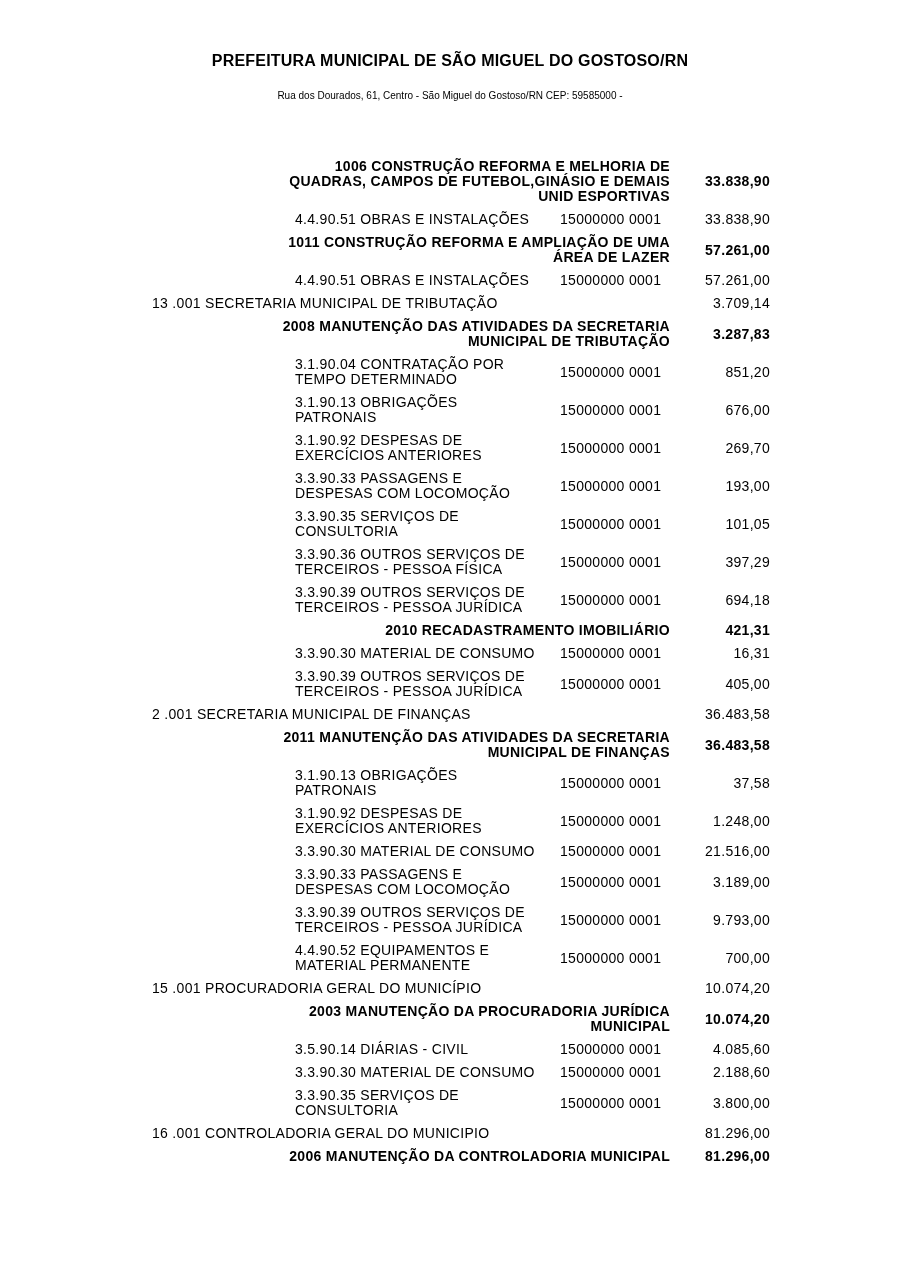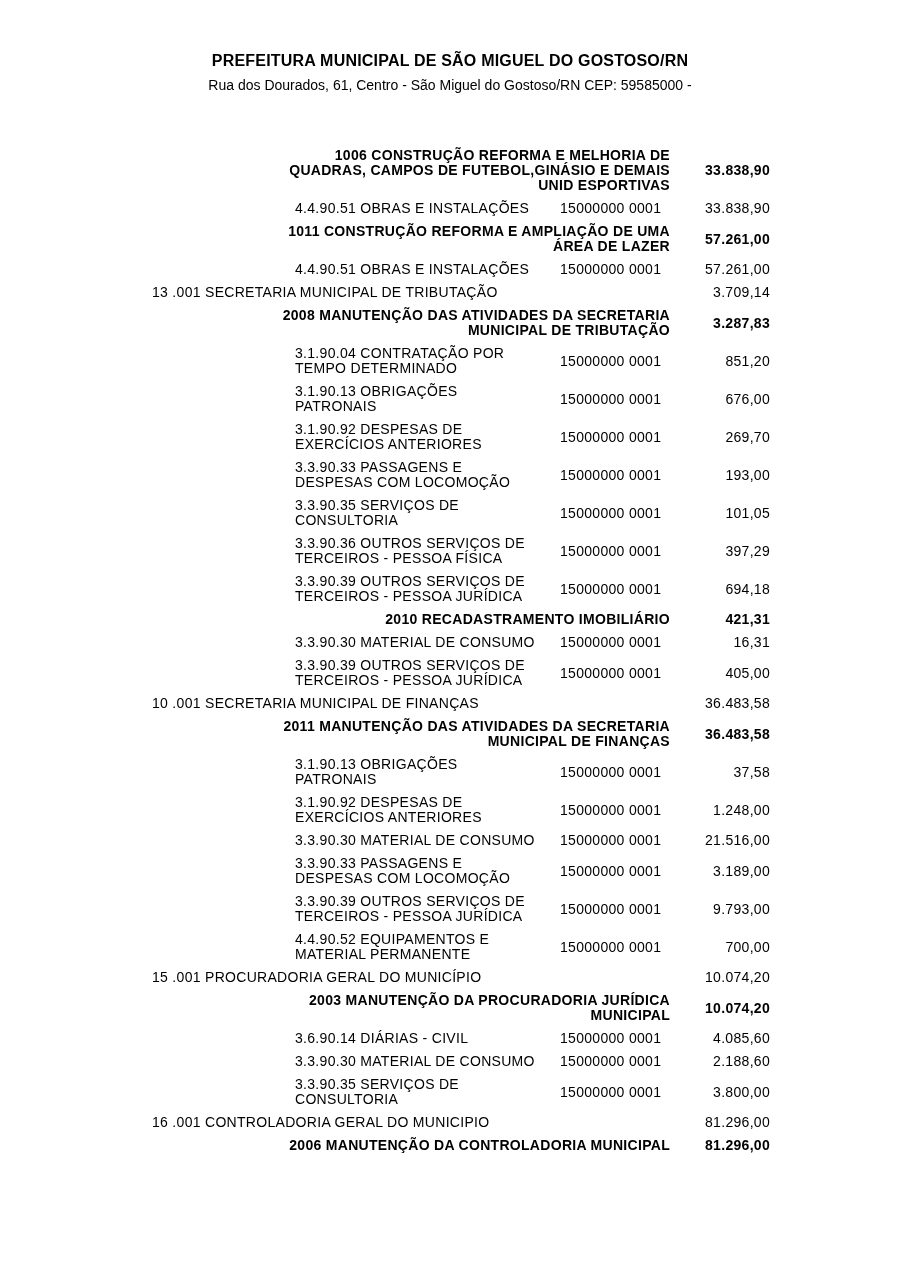--- a/index.html
+++ b/index.html
@@ -24,22 +24,22 @@
   .doc-header {
     text-align: center;
   }
   .doc-title {
     font-size: 16px;
     font-weight: bold;
     letter-spacing: 0.2px;
     line-height: 19px;
   }
   .doc-address {
-    font-size: 14px;
-    margin-top: 8px;
+    font-size: 10px;
+    margin-top: 19px;
     line-height: 14px;
   }
   .budget-table {
     margin-top: 52px;
     width: 770px;
   }
   .row {
     display: flex;
     align-items: center;
     padding: 4px 0;
@@ -180,21 +180,21 @@
     </div>
 
     <div class="row level-3">
       <div class="desc">3.3.90.39 OUTROS SERVIÇOS DE
 TERCEIROS - PESSOA JURÍDICA</div>
       <div class="source">15000000 0001</div>
       <div class="value">405,00</div>
     </div>
 
     <div class="row level-1">
-      <div class="desc">10 .001 SECRETARIA MUNICIPAL DE FINANÇAS</div>
+      <div class="desc">2 .001 SECRETARIA MUNICIPAL DE FINANÇAS</div>
 
       <div class="value">36.483,58</div>
     </div>
 
     <div class="row level-2">
       <div class="desc">2011 MANUTENÇÃO DAS ATIVIDADES DA SECRETARIA
 MUNICIPAL DE FINANÇAS</div>
 
       <div class="value">36.483,58</div>
     </div>
@@ -247,21 +247,21 @@
     </div>
 
     <div class="row level-2">
       <div class="desc">2003 MANUTENÇÃO DA PROCURADORIA JURÍDICA
 MUNICIPAL</div>
 
       <div class="value">10.074,20</div>
     </div>
 
     <div class="row level-3">
-      <div class="desc">3.6.90.14 DIÁRIAS - CIVIL</div>
+      <div class="desc">3.5.90.14 DIÁRIAS - CIVIL</div>
       <div class="source">15000000 0001</div>
       <div class="value">4.085,60</div>
     </div>
 
     <div class="row level-3">
       <div class="desc">3.3.90.30 MATERIAL DE CONSUMO</div>
       <div class="source">15000000 0001</div>
       <div class="value">2.188,60</div>
     </div>
 

